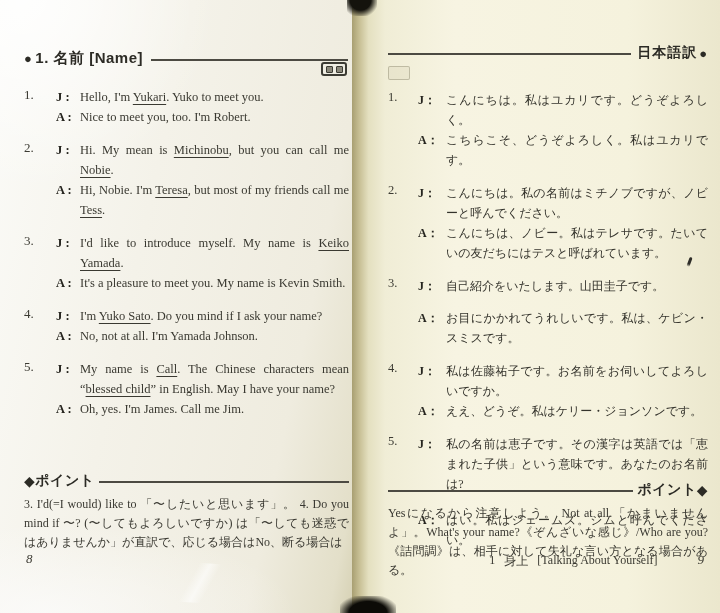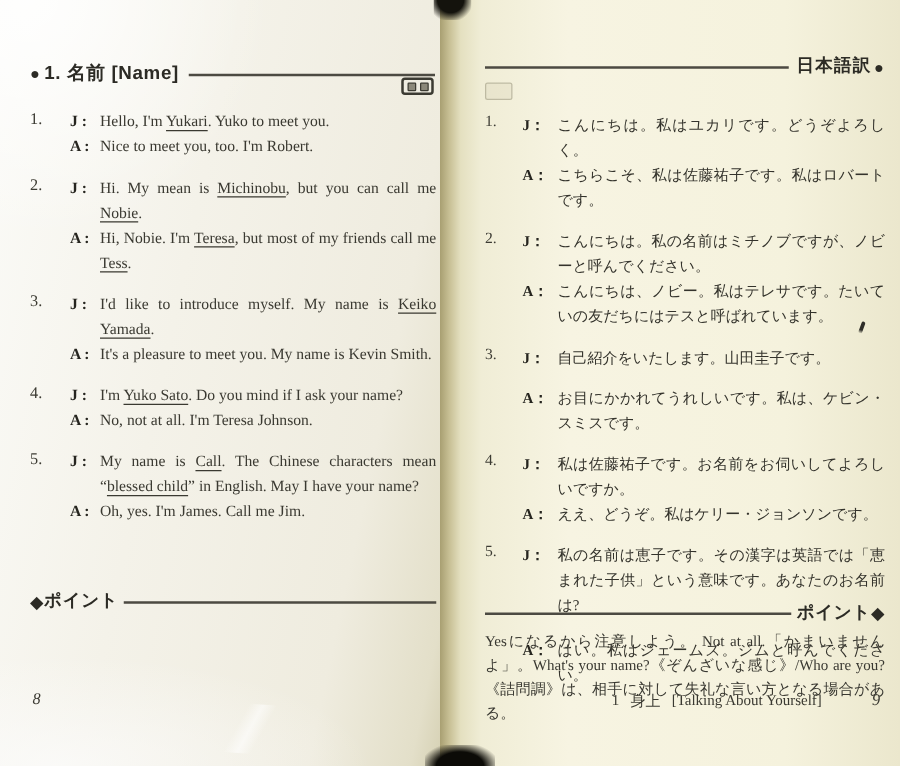--- a/index.html
+++ b/index.html
@@ -191,21 +191,21 @@
 
     <div class="dlg-item">
       <span class="dlg-num">4.</span>
       <div class="dlg-lines">
         <div class="dlg-line">
           <span class="dlg-spk">J :</span>
           <span class="dlg-txt"><span>I'm </span><span class="u">Yuko Sato</span><span>. Do you mind if I ask your name?</span></span>
         </div>
         <div class="dlg-line">
           <span class="dlg-spk">A :</span>
-          <span class="dlg-txt"><span>No, not at all. I'm Teresa Johnson.</span></span>
+          <span class="dlg-txt"><span>No, not at all. I'm Yamada Johnson.</span></span>
         </div>
       </div>
     </div>
 
     <div class="dlg-item">
       <span class="dlg-num">5.</span>
       <div class="dlg-lines">
         <div class="dlg-line">
           <span class="dlg-spk">J :</span>
           <span class="dlg-txt"><span>My name is </span><span class="u">Call</span><span>. The Chinese characters mean “</span><span class="u">blessed child</span><span>” in English. May I have your name?</span></span>
@@ -223,21 +223,21 @@
 
     <div class="dlg-item">
       <span class="dlg-num">1.</span>
       <div class="dlg-lines">
         <div class="dlg-line">
           <span class="dlg-spk">J：</span>
           <span class="dlg-txt">こんにちは。私はユカリです。どうぞよろしく。</span>
         </div>
         <div class="dlg-line">
           <span class="dlg-spk">A：</span>
-          <span class="dlg-txt">こちらこそ、私は佐藤祐子です。私はロバートです。</span>
+          <span class="dlg-txt">こちらこそ、どうぞよろしく。私はユカリです。</span>
         </div>
       </div>
     </div>
 
     <div class="dlg-item">
       <span class="dlg-num">2.</span>
       <div class="dlg-lines">
         <div class="dlg-line">
           <span class="dlg-spk">J：</span>
           <span class="dlg-txt">こんにちは。私の名前はミチノブですが、ノビーと呼んでください。</span>
@@ -292,20 +292,21 @@
     </div>
 
   </div>
 
   <div class="point left-point">
     <div class="point-header">
       <span>◆</span>
         <span>ポイント</span>
       <span class="point-rule"></span>
     </div>
+    <div class="point-text">3. I'd(=I would) like to 「〜したいと思います」。 4. Do you mind if 〜? (〜してもよろしいですか) は「〜しても迷惑ではありませんか」が直訳で、応じる場合はNo、断る場合は</div>
   </div>
 
   <div class="point right-point">
     <div class="point-header">
       <span class="point-rule"></span>
       <span>ポイント</span>
         <span>◆</span>
     </div>
     <div class="point-text">Yesになるから注意しよう。 Not at all.「かまいませんよ」。What's your name?《ぞんざいな感じ》/Who are you?《詰問調》は、相手に対して失礼な言い方となる場合がある。</div>
   </div>

